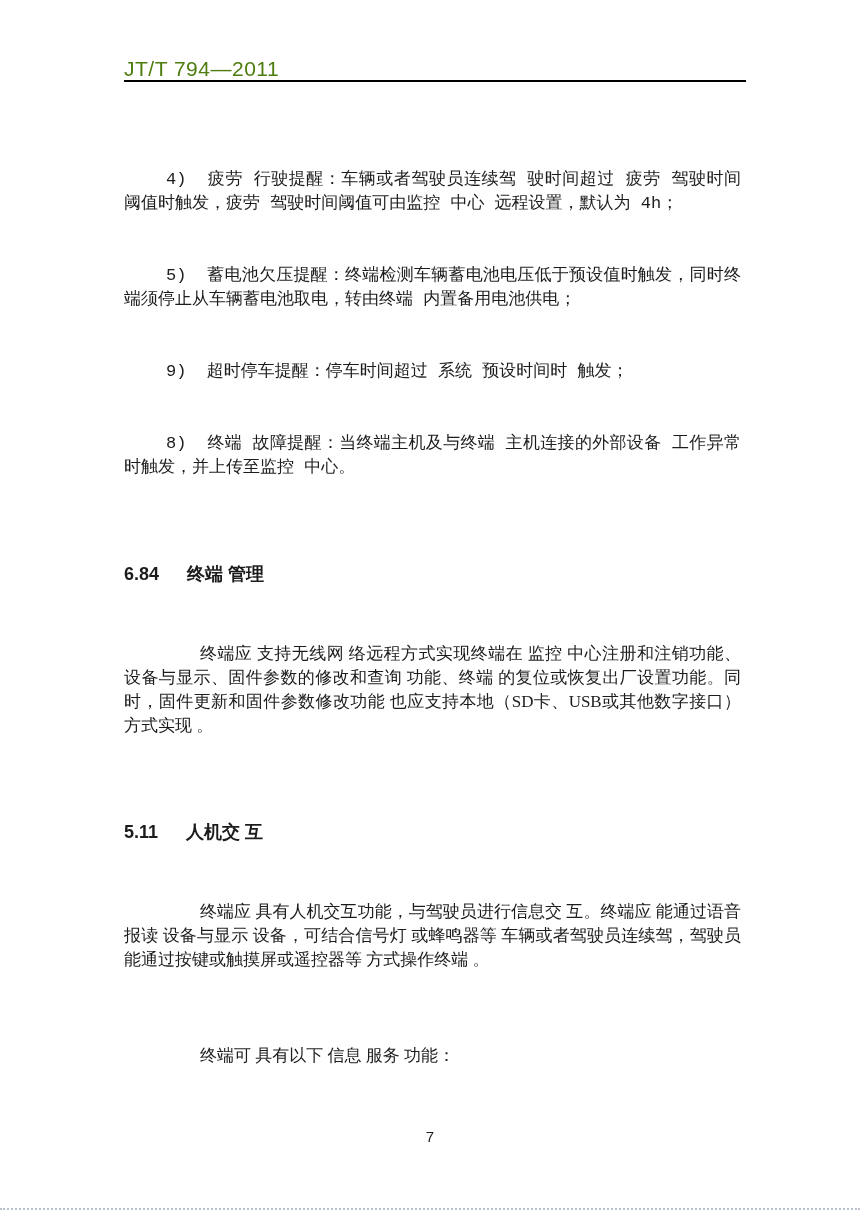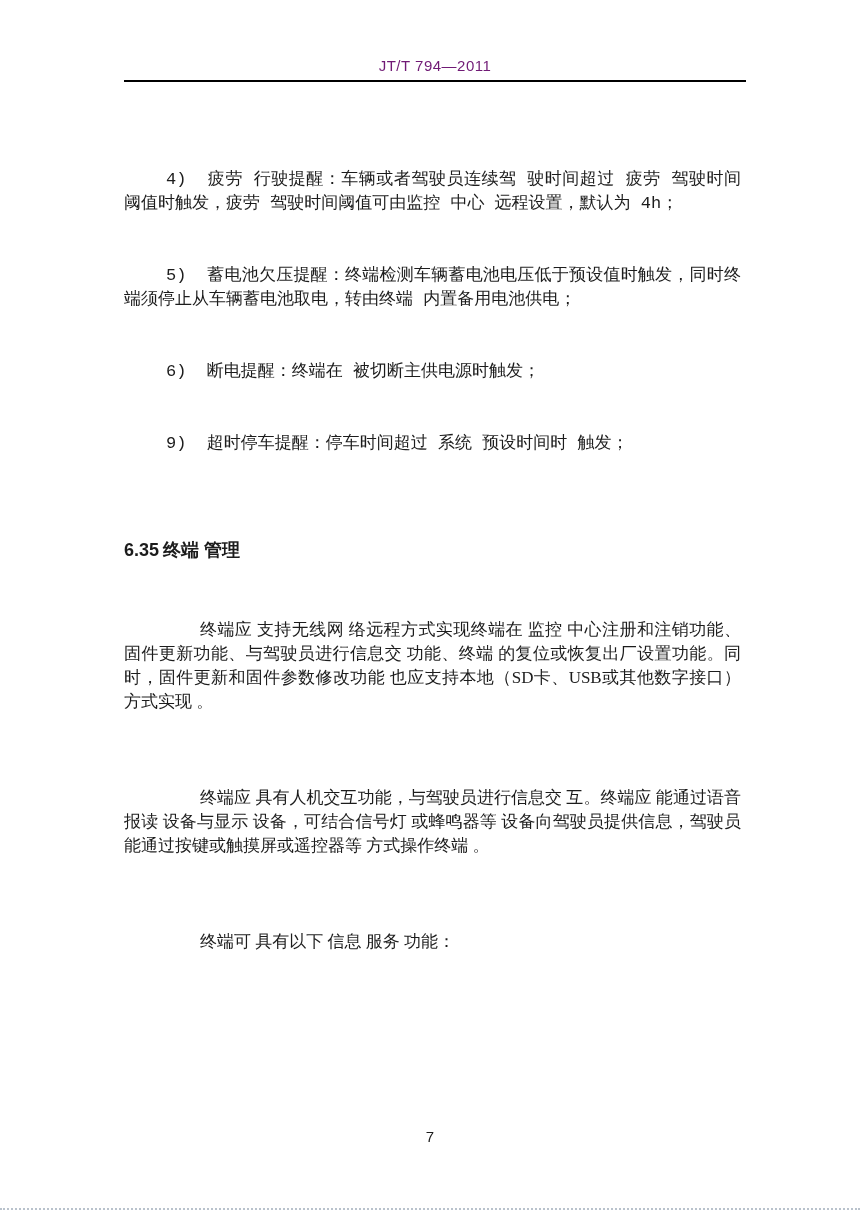--- a/index.html
+++ b/index.html
@@ -8,43 +8,43 @@
   html,body{margin:0;padding:0;}
   body{background:#fff;}
   .page{
     position:relative; width:860px; height:1219px;
     background:var(--page-bg); overflow:hidden;
     font-family:"Liberation Serif","DejaVu Serif",serif;
     color:var(--text);
   }
   .header{
     position:absolute; top:57px; left:124px; width:622px;
-    text-align:center;
+    text-align:left;
     font-family:"Liberation Sans","DejaVu Sans",sans-serif;
-    font-size:15px; letter-spacing:0.5px; color:#701a75;
+    font-size:21px; letter-spacing:0.5px; color:#4d7c0f;
   }
   .rule{
     position:absolute; top:80px; left:124px; width:622px; height:0;
     border-top:2px solid var(--rule);
   }
   .doc-body{
     position:absolute; top:96px; left:124px; width:617px;
     font-size:17px; line-height:24px;
     text-align:justify; white-space:pre-wrap;
   }
   .li{margin:0; text-indent:42px;font-family:Liberation Mono, monospace;}
   .para{margin:0; text-indent:76px;}
   .sec{
     margin:10px 0 8px; font-size:18px; line-height:24px;
     font-weight:bold; text-indent:0;
     font-family:"Liberation Sans","DejaVu Sans",sans-serif;
     white-space:pre-wrap;
   }
   .sec-num{font-family:"Liberation Sans","DejaVu Sans",sans-serif;}
-  .sec-title{margin-left:4px;}
+  .sec-title{margin-left:28px;}
   .footer{
     position:absolute; top:1128px; left:0; width:860px;
     text-align:center; font-size:15px;
     font-family:"Liberation Sans","DejaVu Sans",sans-serif;
   }
   .dotted{
     position:absolute; left:0; right:0; bottom:9px; height:0;
     border-top:2px dotted var(--dotted);
   }
 </style>
@@ -55,27 +55,28 @@
 
   <div class="header">
     <span>JT/T 794—2011</span>
   </div>
   <div class="rule"></div>
 
   <div class="doc-body">
 
     <p class="li">4)  疲劳 行驶提醒：车辆或者驾驶员连续驾 驶时间超过 疲劳 驾驶时间 阈值时触发，疲劳 驾驶时间阈值可由监控 中心 远程设置，默认为 4h；</p>
     <p class="li">5)  蓄电池欠压提醒：终端检测车辆蓄电池电压低于预设值时触发，同时终端须停止从车辆蓄电池取电，转由终端 内置备用电池供电；</p>
-    <p class="li">6)  断电提醒：终端在 被切断主供电源时触发；</p>
     <p class="li">9)  超时停车提醒：停车时间超过 系统 预设时间时 触发；</p>
+    <p class="li">8)  终端 故障提醒：当终端主机及与终端 主机连接的外部设备 工作异常时触发，并上传至监控 中心。</p>
 
-    <h2 class="sec"><span class="sec-num">6.35</span><span class="sec-title">终端 管理</span></h2>
-    <p class="para">终端应 支持无线网 络远程方式实现终端在 监控 中心注册和注销功能、固件更新功能、与驾驶员进行信息交 功能、终端 的复位或恢复出厂设置功能。同时，固件更新和固件参数修改功能 也应支持本地（SD卡、USB或其他数字接口）方式实现 。</p>
+    <h2 class="sec"><span class="sec-num">6.84</span><span class="sec-title">终端 管理</span></h2>
+    <p class="para">终端应 支持无线网 络远程方式实现终端在 监控 中心注册和注销功能、设备与显示、固件参数的修改和查询 功能、终端 的复位或恢复出厂设置功能。同时，固件更新和固件参数修改功能 也应支持本地（SD卡、USB或其他数字接口）方式实现 。</p>
 
-    <p class="para">终端应 具有人机交互功能，与驾驶员进行信息交 互。终端应 能通过语音报读 设备与显示 设备，可结合信号灯 或蜂鸣器等 设备向驾驶员提供信息，驾驶员能通过按键或触摸屏或遥控器等 方式操作终端 。</p>
+    <h2 class="sec"><span class="sec-num">5.11</span><span class="sec-title">人机交 互</span></h2>
+    <p class="para">终端应 具有人机交互功能，与驾驶员进行信息交 互。终端应 能通过语音报读 设备与显示 设备，可结合信号灯 或蜂鸣器等 车辆或者驾驶员连续驾，驾驶员能通过按键或触摸屏或遥控器等 方式操作终端 。</p>
 
     <p class="para">终端可 具有以下 信息 服务 功能：</p>
     
     
     
 
     
     
     
     

